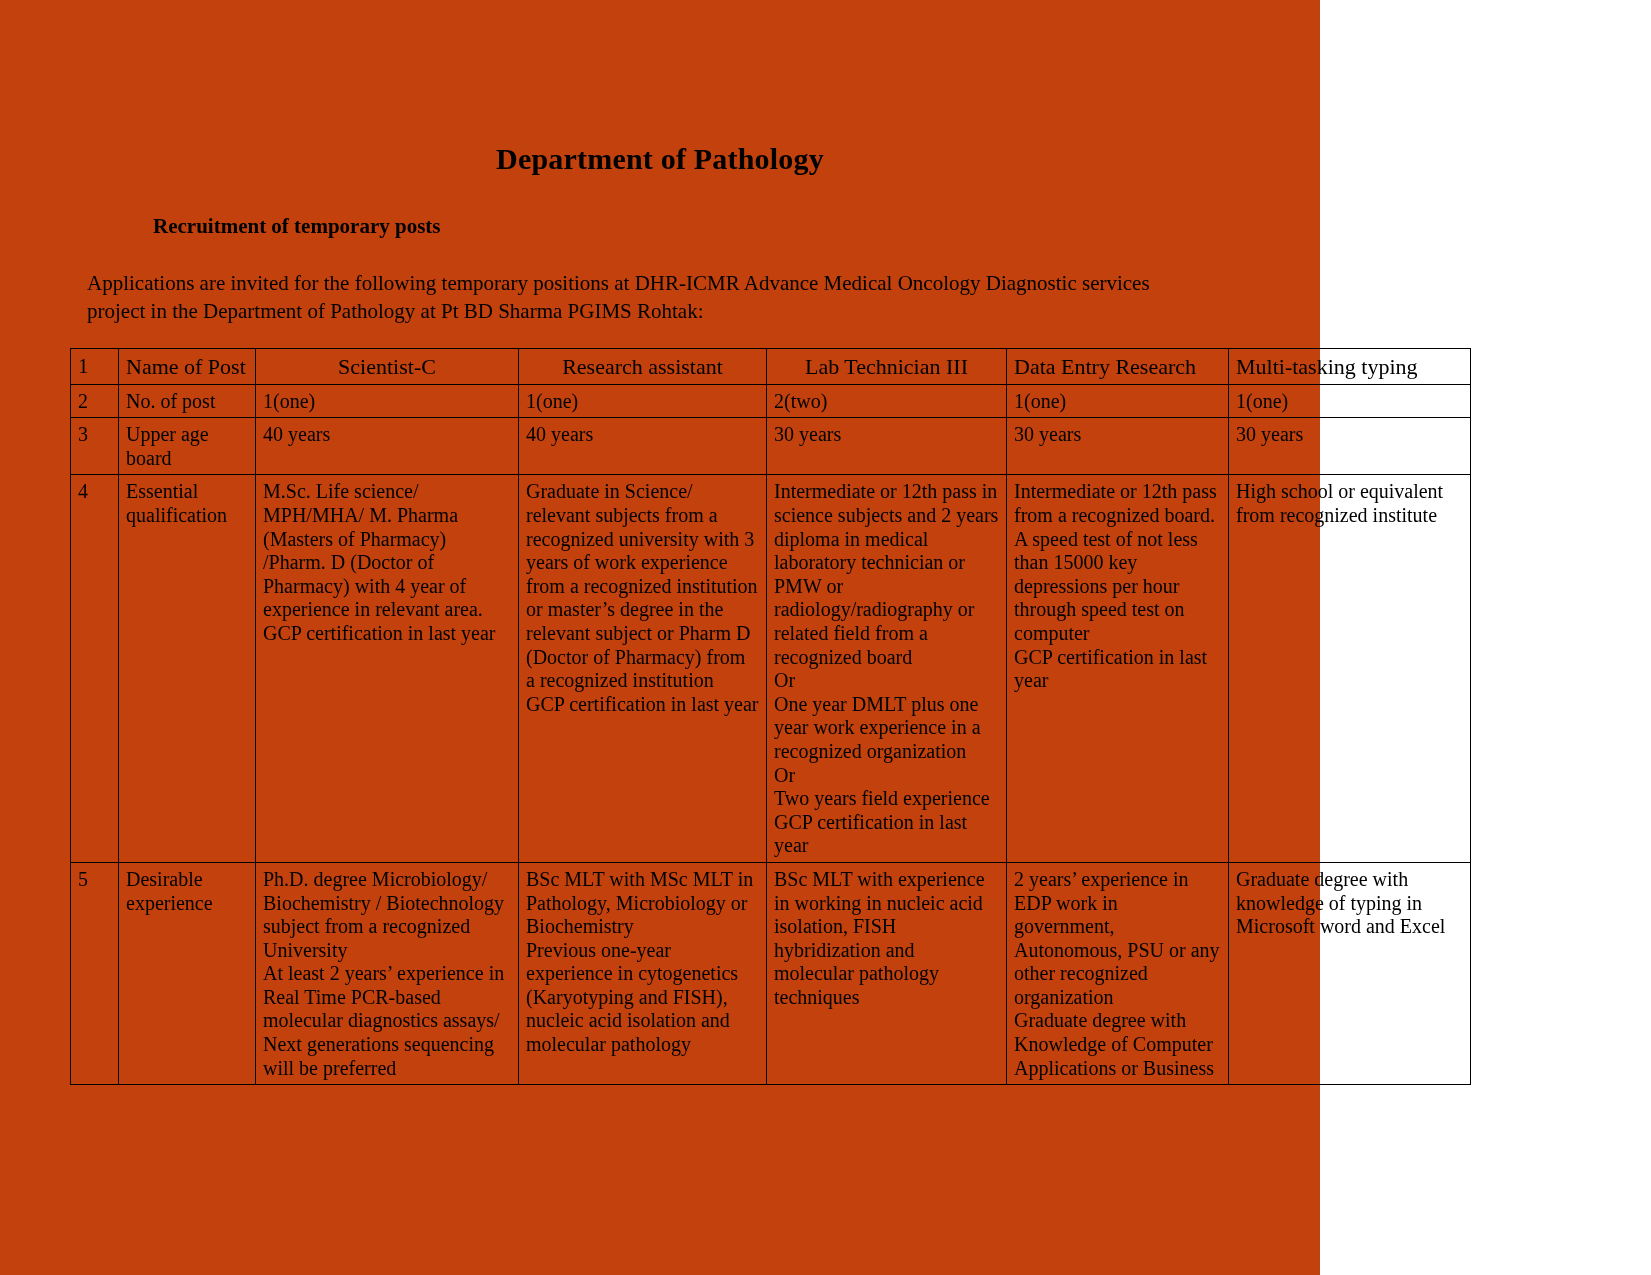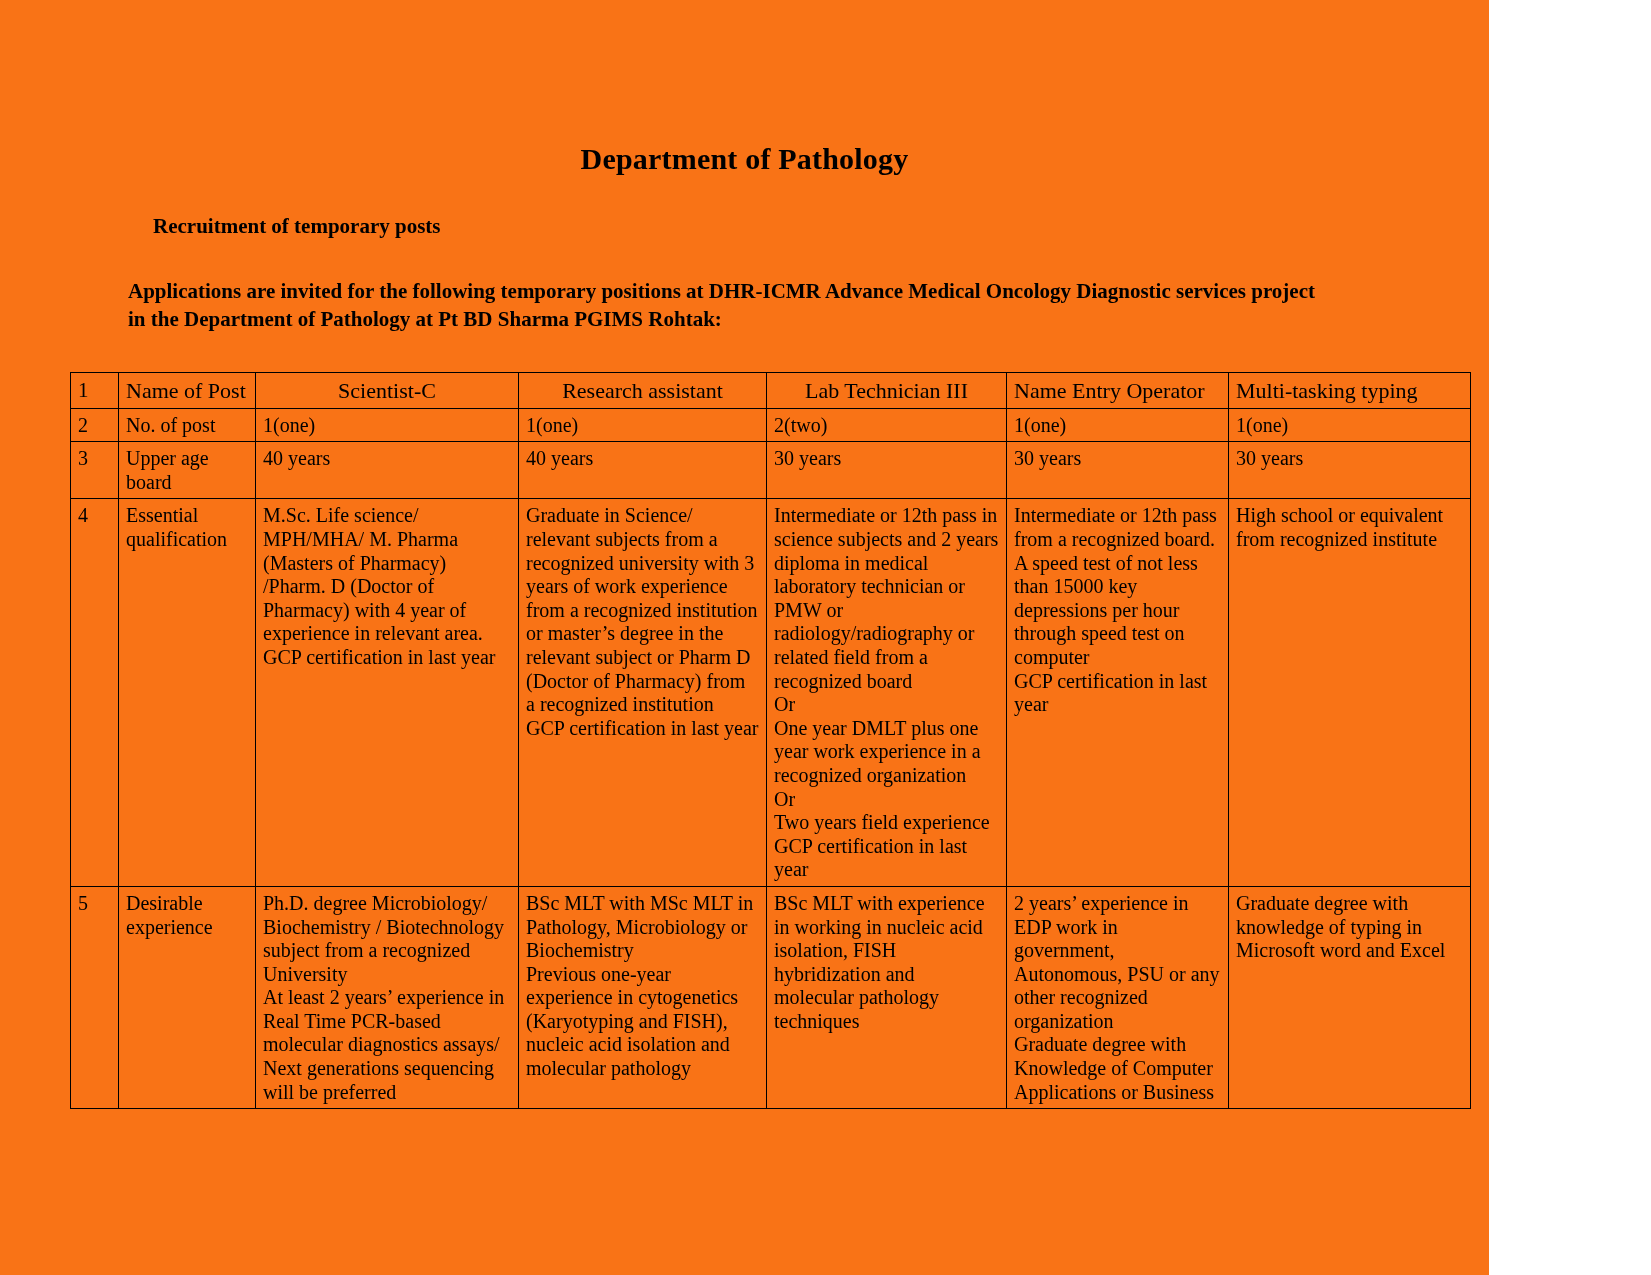--- a/index.html
+++ b/index.html
@@ -9,23 +9,23 @@
   }
   body {
     width: 1651px;
     height: 1275px;
     overflow: hidden;
     font-family: "Liberation Serif", "DejaVu Serif", serif;
     color: #000000;
   }
   .page {
     position: relative;
-    width: 1489px;
+    width: 1320px;
     height: 1275px;
-    background: #f97316;
+    background: #c2410c;
     box-sizing: border-box;
     padding: 0;
   }
   .doc-title {
     text-align: center;
     font-weight: bold;
     font-size: 30px;
     margin: 0;
     padding-top: 142px;
     letter-spacing: 0.2px;
@@ -38,25 +38,25 @@
     padding-top: 30px;
   }
   .section-heading {
     font-weight: bold;
     font-size: 21px;
     margin: 8px;
     padding-top: 30px;
     padding-left: 145px;
   }
   .intro-para {
-    font-weight: bold;
+    font-weight: normal;
     font-size: 21px;
-    margin: 16px;
+    margin: 0;
     padding-top: 22px;
-    padding-left: 112px;
+    padding-left: 87px;
     padding-right: 150px;
     line-height: 1.35;
   }
   .table-wrap {
     padding-left: 70px;
     padding-right: 0px;
     padding-top: 22px;
   }
   table.recruit {
     border-collapse: collapse;
@@ -121,21 +121,21 @@
         <col class="col-data4">
         <col class="col-data5">
       </colgroup>
       <tbody>
         <tr class="hdr-row">
           <td class="sn">1</td>
           <td>Name of Post</td>
           <td class="center">Scientist-C</td>
           <td class="center">Research assistant</td>
           <td class="center">Lab Technician III</td>
-          <td>Name Entry Operator</td>
+          <td>Data Entry Research</td>
           <td>Multi-tasking typing</td>
         </tr>
 
         <tr>
           <td>2</td>
           <td>No. of post</td>
           <td>1(one)</td>
           <td>1(one)</td>
           <td>2(two)</td>
           <td>1(one)</td>

